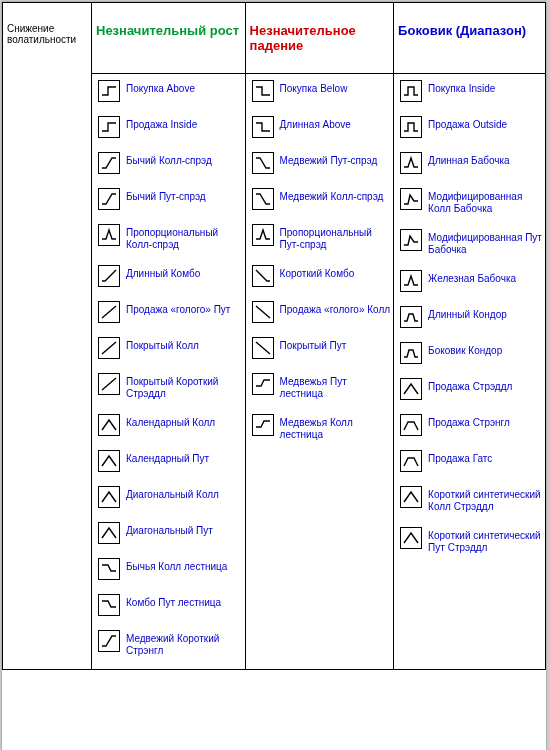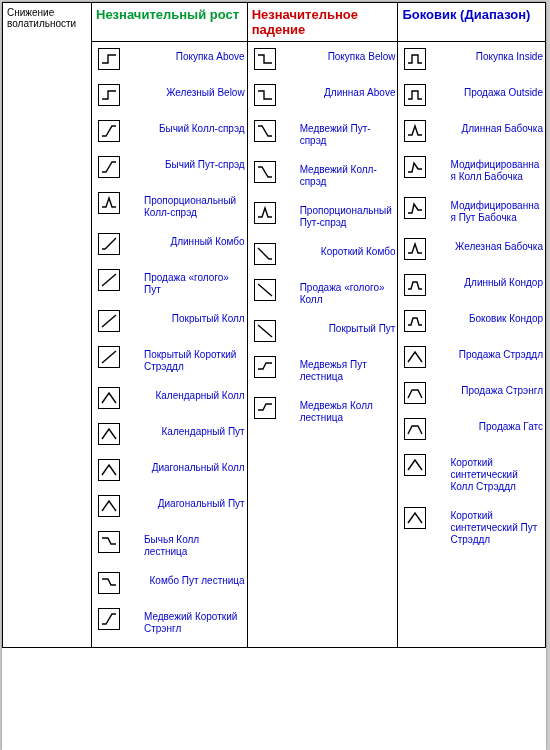--- a/index.html
+++ b/index.html
@@ -28,41 +28,40 @@
     top: 0;
     width: 100%;
   }
   table.main {
     border-collapse: collapse;
     width: 100%;
   }
   table.main > tbody > tr > td {
     border: 1px solid #000;
     vertical-align: top;
-    padding: 4px 4px;
+    padding: 20px 4px;
   }
   td.sidecol {
     width: 80px;
     font-size: 10px;
     color: #000;
   }
   td.col-header {
     font-weight: bold;
     font-size: 13px;
     padding: 4px 4px;
   }
   .hdr-green { color: #009933; }
   .hdr-red { color: #cc0000; }
   .hdr-blue { color: #0000cc; }
   .item {
     display: flex;
     align-items: flex-start;
-    gap: 24px;
+    gap: 6px;
     padding: 4px 0 10px 4px;
-    justify-content: space-between;
   }
   .icon {
     width: 20px;
     height: 20px;
     border: 1px solid #000;
     background: #fff;
     flex: 0 0 auto;
     display: flex;
     align-items: center;
     justify-content: center;
@@ -107,21 +106,21 @@
                   </svg>
                 </div>
                 <a class="link">Покупка Above</a>
               </div>
               <div class="item">
                 <div class="icon">
                   <svg viewBox="0 0 18 18">
                     <path d="M2 13 H8 V5 H16" fill="none" stroke="#000" stroke-width="1.4"></path>
                   </svg>
                 </div>
-                <a class="link">Железный Below</a>
+                <a class="link">Продажа Inside</a>
               </div>
               <div class="item">
                 <div class="icon">
                   <svg viewBox="0 0 18 18">
                     <path d="M2 14 L6 14 L12 4 L16 4" fill="none" stroke="#000" stroke-width="1.4"></path>
                   </svg>
                 </div>
                 <a class="link">Бычий Колл-спрэд</a>
               </div>
               <div class="item">

